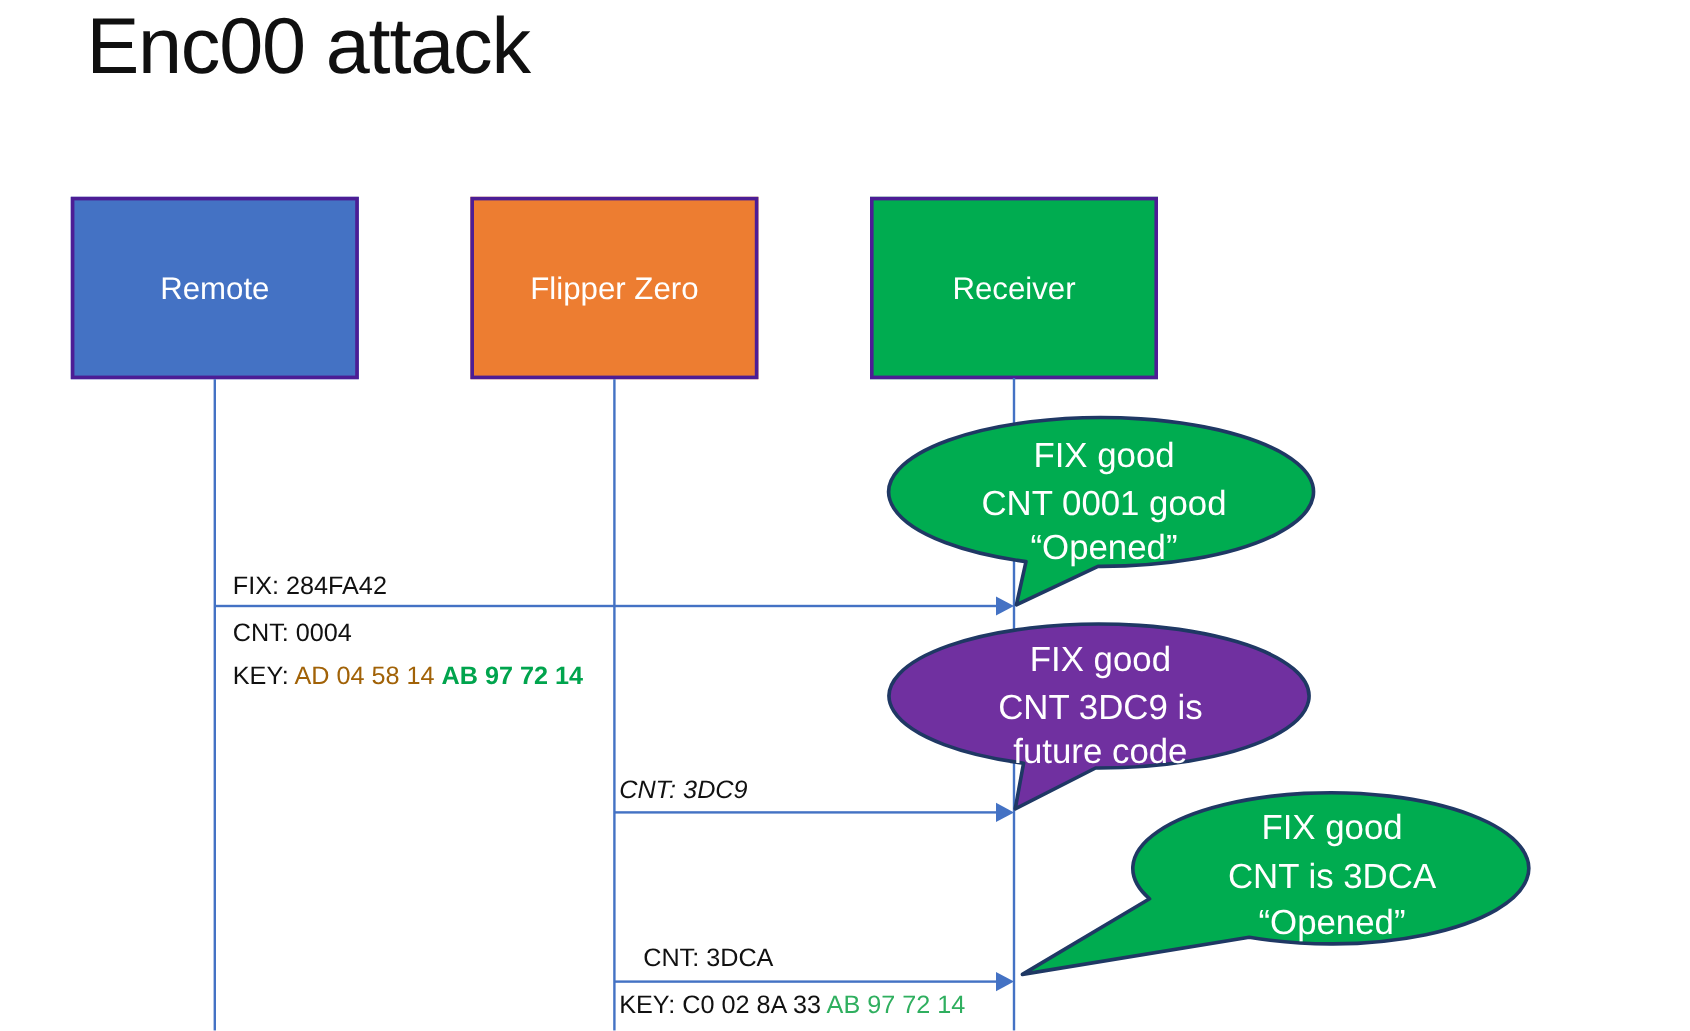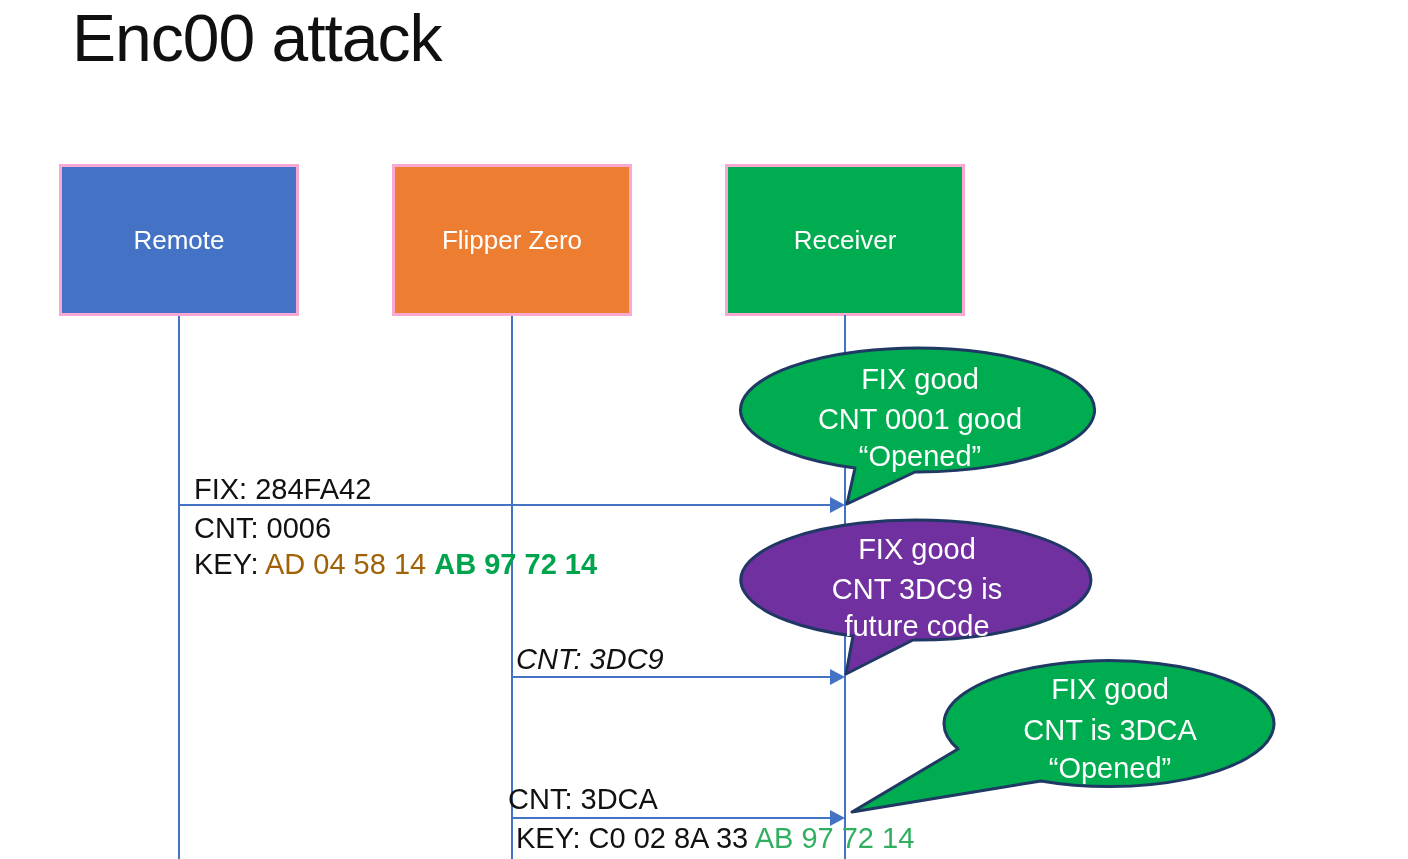--- a/index.html
+++ b/index.html
@@ -6,21 +6,21 @@
   #canvas{
     position:relative;width:1408px;height:859px;background:#ffffff;overflow:hidden;
     font-family:"Liberation Sans",sans-serif;
   }
   .title{
     position:absolute;left:72px;top:0px;font-size:66px;font-weight:300;
     color:#101010;letter-spacing:-1px;white-space:nowrap;
   }
   .actor-box{
     position:absolute;top:164px;width:240px;height:152px;box-sizing:border-box;
-    border:3px solid #f9a8d4;display:flex;align-items:center;justify-content:center;
+    border:3px solid #4c1d95;display:flex;align-items:center;justify-content:center;
   }
   .actor-label{color:#ffffff;font-size:26px;white-space:nowrap;}
   .box-remote{left:59px;}
   .box-flipper{left:392px;}
   .box-receiver{left:725px;}
   .lifeline{position:absolute;width:2px;background:#4472C4;}
   .ll-remote{left:178px;top:316px;height:543px;}
   .ll-flipper{left:511px;top:316px;height:543px;}
   .ll-receiver{left:844px;top:315px;height:544px;}
   #bubble-layer{position:absolute;left:0;top:0;}
@@ -34,27 +34,27 @@
   .a2{left:512px;top:676px;width:319px;}
   .a3{left:512px;top:817px;width:319px;}
   .ahead{
     position:absolute;width:0;height:0;
     border-top:8px solid transparent;border-bottom:8px solid transparent;
     border-left:15px solid #4472C4;
   }
   .h1{left:830px;top:497px;}
   .h2{left:830px;top:669px;}
   .h3{left:830px;top:810px;}
-  .msg{position:absolute;font-size:29px;line-height:32px;color:#111111;white-space:nowrap;}
+  .msg{position:absolute;font-size:21px;line-height:32px;color:#111111;white-space:nowrap;}
   .m1l1{left:194px;top:473px;}
   .m1l2{left:194px;top:512px;}
   .m1key{left:194px;top:548px;}
   .m2l1{left:516px;top:643px;font-style:italic;}
   .m2key{left:516px;top:681px;}
-  .m3l1{left:508px;top:783px;}
+  .m3l1{left:536px;top:783px;}
   .m3key{left:516px;top:822px;}
   .seg-bold{font-weight:700;}
 </style>
 </head>
 <body>
 
 <div id="canvas">
 
   <div class="title">Enc00 attack</div>
 
@@ -90,21 +90,21 @@
   </svg>
 
   <div class="mline a1"></div>
   <div class="ahead h1"></div>
   <div class="mline a2"></div>
   <div class="ahead h2"></div>
   <div class="mline a3"></div>
   <div class="ahead h3"></div>
 
   <div class="msg m1l1">FIX: 284FA42</div>
-  <div class="msg m1l2">CNT: 0006</div>
+  <div class="msg m1l2">CNT: 0004</div>
   <div class="msg m1key">
     <span>KEY: </span><span style="color: #a16207;">AD 04 58 14 </span><span class="seg-bold" style="color: rgb(0, 164, 77);">AB 97 72 14</span>
   </div>
 
   <div class="msg m2l1">CNT: 3DC9</div>
 
   <div class="msg m3l1">CNT: 3DCA</div>
   <div class="msg m3key">
     <span>KEY: C0 02 8A 33 </span><span style="color: rgb(47, 175, 95);">AB 97 72 14</span>
   </div>

